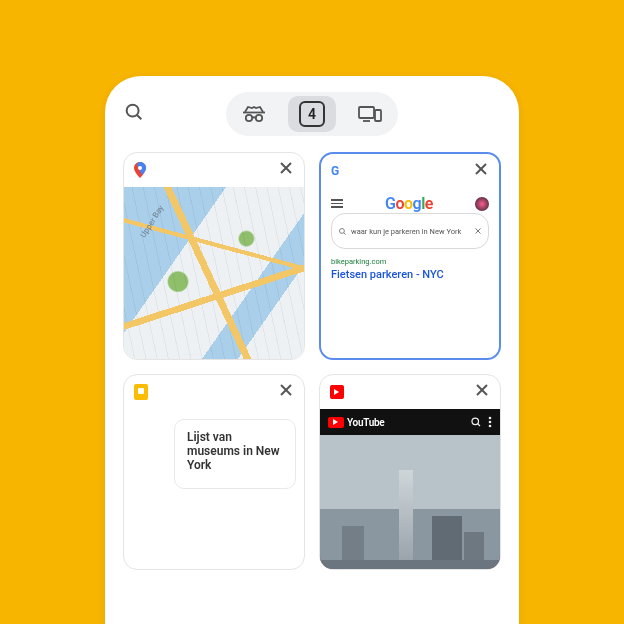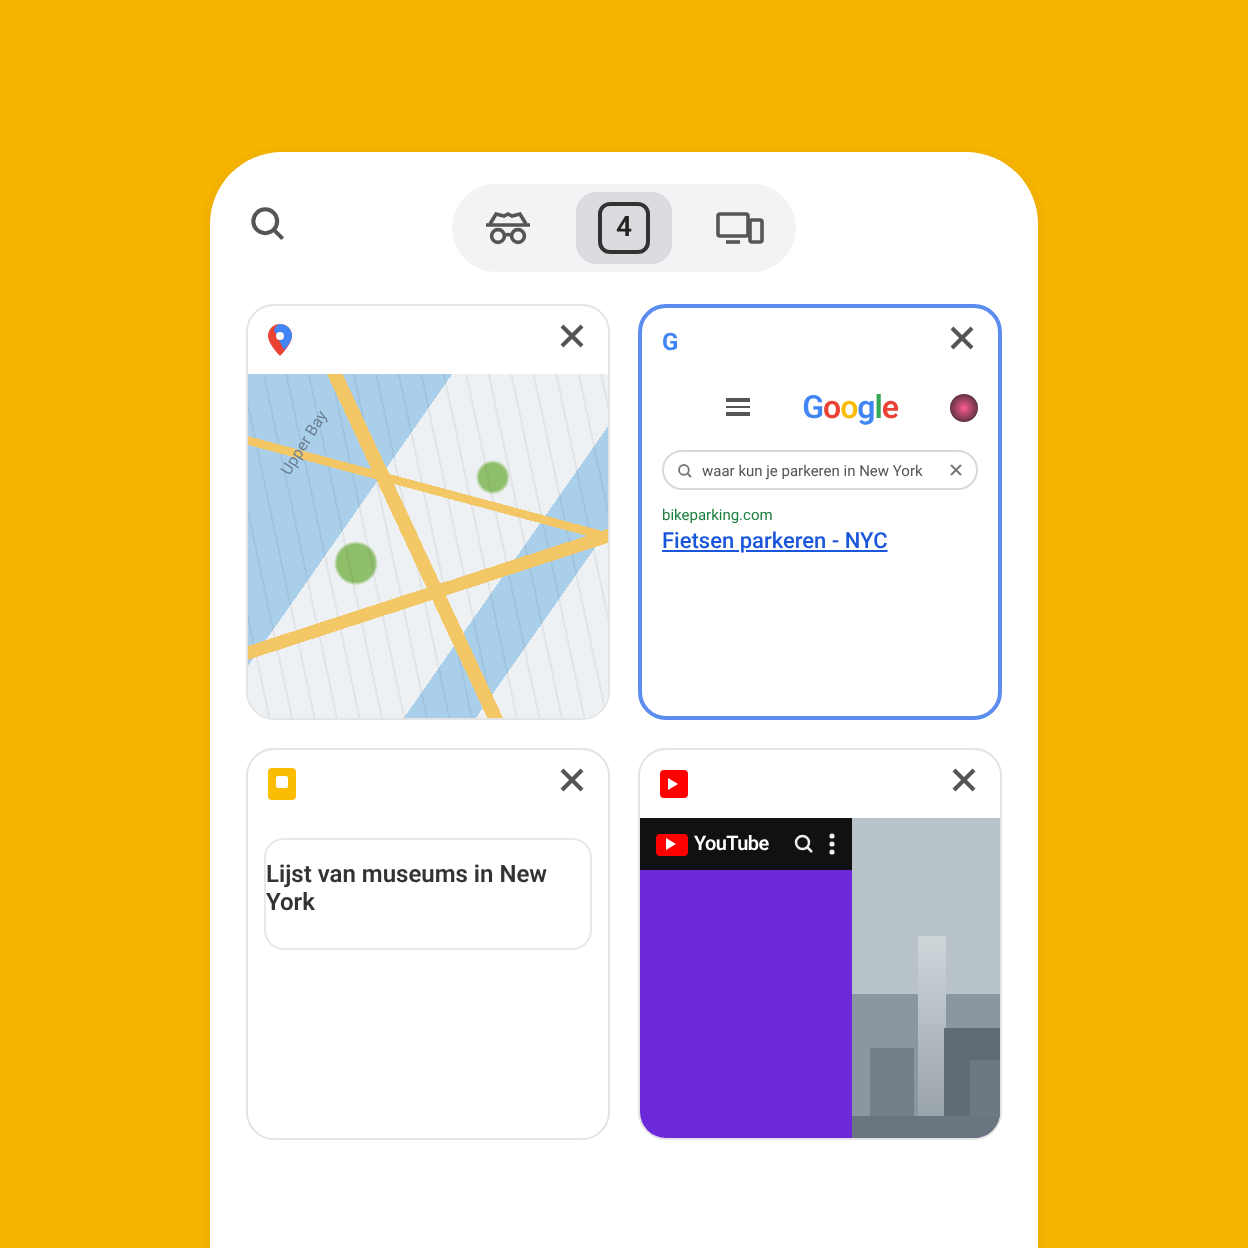--- a/index.html
+++ b/index.html
@@ -67,49 +67,49 @@
       linear-gradient(65deg, transparent 46%, #f3c765 46% 49%, transparent 49%),
       linear-gradient(-18deg, transparent 38%, #f3c765 38% 41%, transparent 41%),
       linear-gradient(15deg, transparent 62%, #f3c765 62% 64%, transparent 64%),
       repeating-linear-gradient(78deg, transparent 0 10px, rgba(0,0,0,0.05) 10px 11px);
   }
   .map .lbl {
     position: absolute; top: 30px; left: 10px;
     transform: rotate(-58deg); font-size: 8px; color: #6d7f90;
   }
   .gcard-body { flex: 1; padding: 6px 10px 8px 10px; font-size: 9px; color: #444; }
-  .gtop { display: flex; align-items: center; justify-content: flex-end; margin-bottom: 12px; gap: 26px; }
+  .gtop { display: flex; align-items: center; justify-content: space-between; margin-bottom: 0; gap: 26px; }
   .glogo { font-weight: 600; font-size: 16px; letter-spacing: -0.5px; }
   .glogo span:nth-child(1){color:#4285F4}.glogo span:nth-child(2){color:#EA4335}
   .glogo span:nth-child(3){color:#FBBC05}.glogo span:nth-child(4){color:#4285F4}
   .glogo span:nth-child(5){color:#34A853}.glogo span:nth-child(6){color:#EA4335}
   .ggicon { font-size: 12px; font-weight: 700; }
   .ggicon span:nth-child(1){color:#4285F4}.ggicon span:nth-child(2){color:#EA4335}
   .ggicon span:nth-child(3){color:#FBBC05}.ggicon span:nth-child(4){color:#34A853}
   .avatar { width: 14px; height: 14px; border-radius: 50%; background: radial-gradient(circle, #ff5c93, #222); }
   .ham { display:flex; flex-direction:column; gap:2px; }
   .ham i { width:12px; height:1.5px; background:#555; display:block; }
   .searchbox {
-    border: 1px solid #d9d9d9; border-radius: 14px; height: 20px;
+    border: 1px solid #d9d9d9; border-radius: 14px; height: 36px;
     display: flex; align-items: center; padding: 0 6px; font-size: 7.5px; color: #555;
     margin-bottom: 8px;
   }
   .searchbox .q { flex: 1; padding: 0 4px; white-space: nowrap; overflow: hidden; }
   .domain { color: #1a7f3c; font-size: 7.5px; }
-  .rtitle { color: #1a56db; font-size: 11px; font-weight: 500; margin: 2px 0 6px; text-decoration: underline; }
+  .rtitle { color: #1a56db; font-size: 11px; font-weight: 500; margin: 2px 0 6px; }
   .snippet { font-size: 7.8px; color: #444; line-height: 1.35; }
   .notes-body { flex:1; padding: 10px 8px; }
   .note-card {
-    border: 1px solid #e8e8e8; border-radius: 10px; padding: 10px 0;
-    font-size: 11px; color: #333;
+    border: 1px solid #e8e8e8; border-radius: 10px; padding: 10px 12px;
+    font-size: 11px; color: #333; margin-left: 42px;
   }
   .note-card h4 { font-size: 12px; font-weight: 600; margin-bottom: 6px; }
   .note-card ul { list-style: disc; padding-left: 16px; color: #666; font-size: 10.5px; }
   .note-card li { margin: 3px 0; }
-  .yt-body { flex: 1; display: flex; flex-direction: row; background:#6d28d9; }
+  .yt-body { flex: 1; display: flex; flex-direction: column; background:#7f1d1d; }
   .yt-bar { height: 26px; background: #111; display:flex; align-items:center; padding:0 8px; gap:6px; }
   .yt-logo { display:flex; align-items:center; gap:3px; }
   .yt-play { width:16px; height:11px; background:#f00; border-radius:2px; position:relative; }
   .yt-play::after { content:""; position:absolute; left:5px; top:2.5px; border-left:5px solid #fff; border-top:3px solid transparent; border-bottom:3px solid transparent; }
   .yt-word { color:#fff; font-size:10px; font-weight:600; letter-spacing:-0.3px; }
   .yt-bar .sp { flex:1; }
   .yt-ic { color:#eee; }
   .yt-img {
     flex: 1;
     background:

